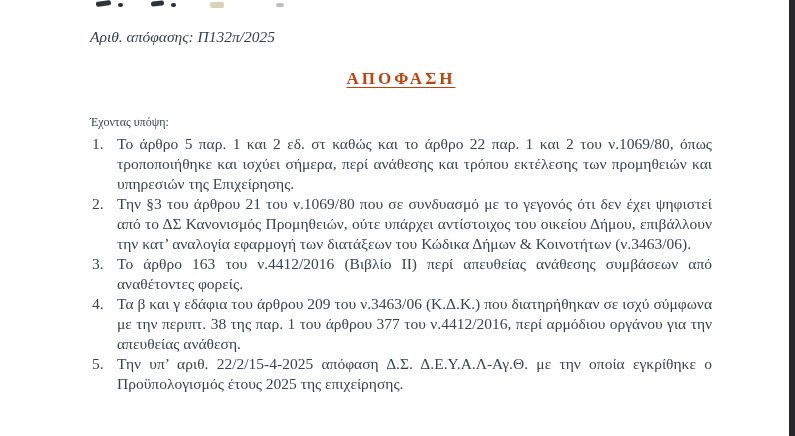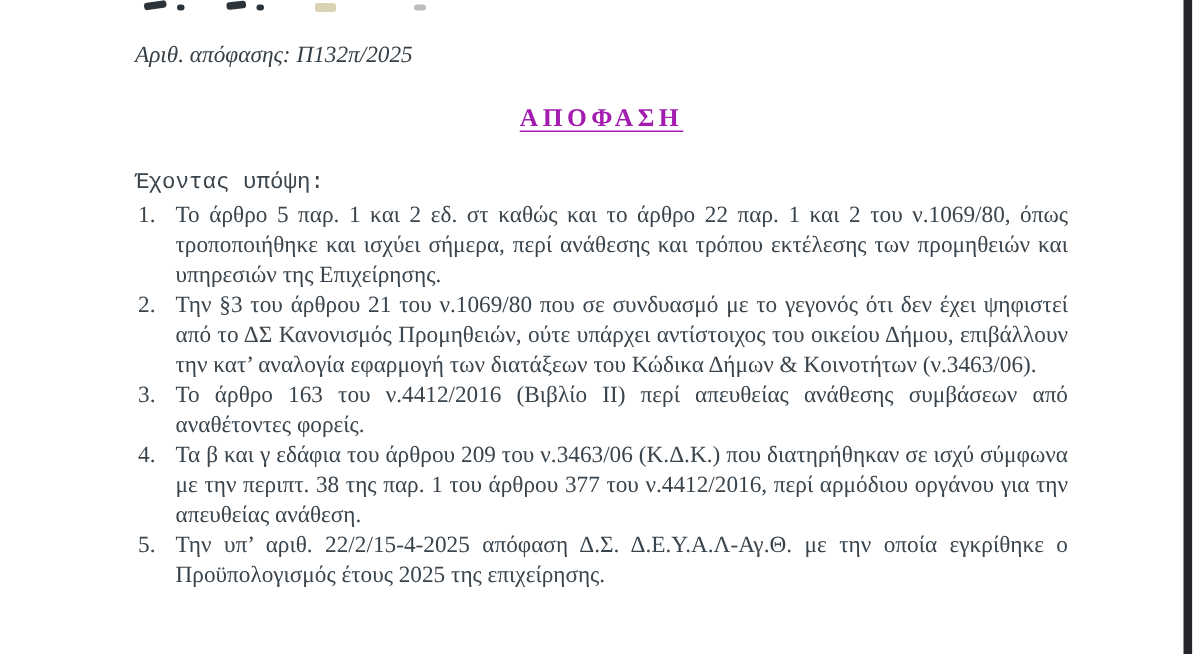--- a/index.html
+++ b/index.html
@@ -48,36 +48,35 @@
     line-height: 20px;
     color: #353f47;
   }
   .doc-title {
     margin-top: 21px;
     text-align: center;
     font-weight: bold;
     font-size: 17px;
     line-height: 22px;
     letter-spacing: 3px;
-    color: #a21caf;
+    color: #c2410c;
     text-decoration: underline;
     text-underline-offset: 3px;
   }
   .subject {
     margin-top: 14px;
     font-weight: bold;
     font-size: 15.5px;
     line-height: 20px;
     color: #323d45;
   }
   .having {
     margin-top: 22px;
-    font-size: 15px;
+    font-size: 12px;
     line-height: 20px;
-    font-family: Liberation Mono, monospace;
   }
   .cons-list {
     margin-top: 2px;
   }
   .cons-item {
     position: relative;
     padding-left: 27px;
     font-size: 15.5px;
     line-height: 20px;
     text-align: justify;

